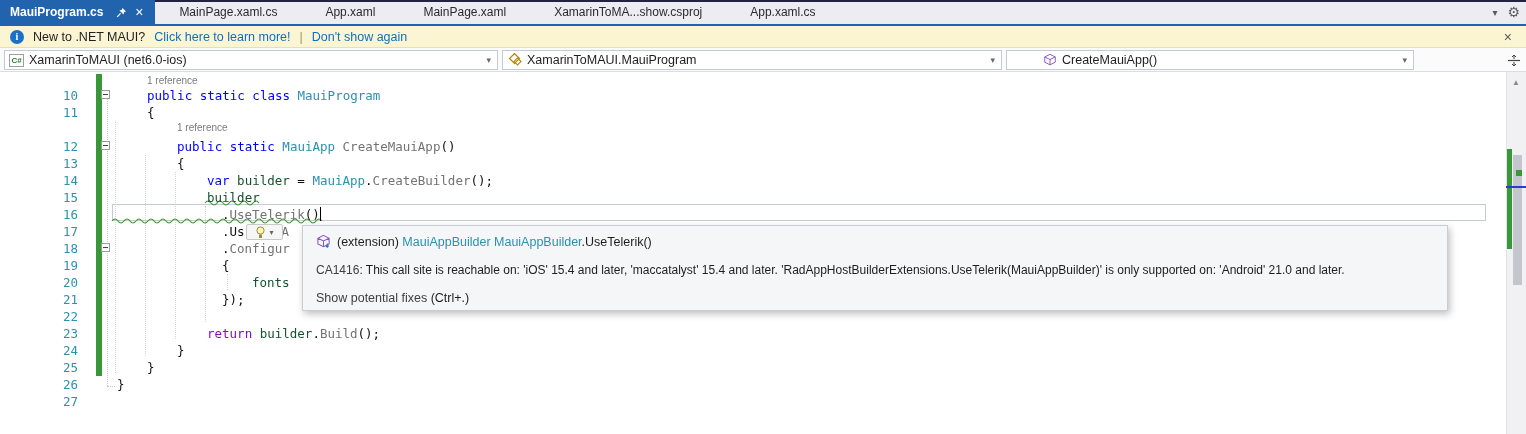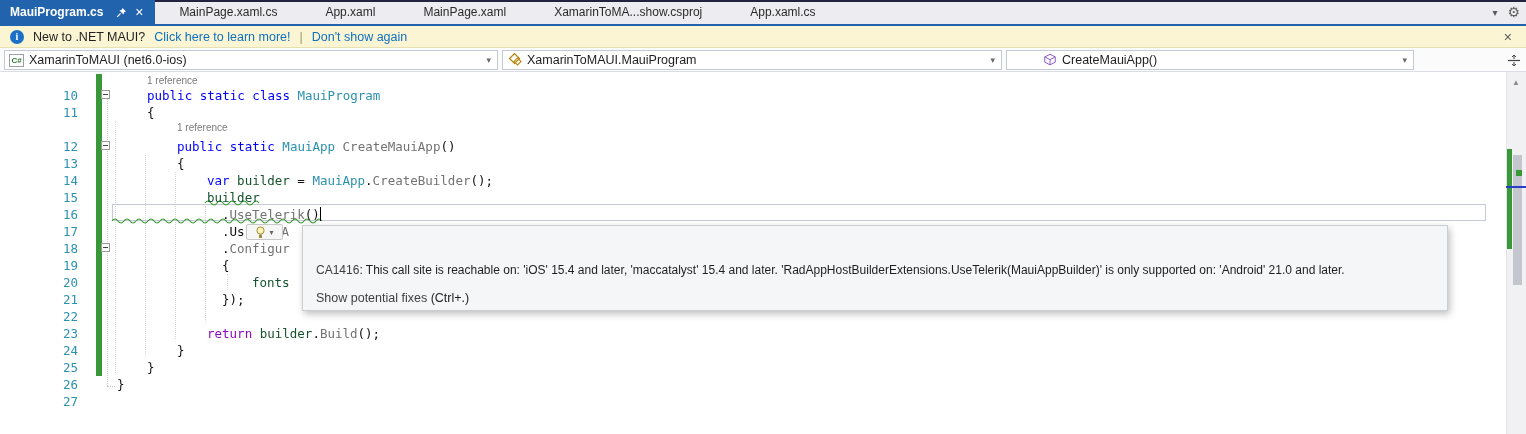--- a/index.html
+++ b/index.html
@@ -221,20 +221,27 @@
 
   <div class="bulb-widget">
     <svg width="11" height="13" viewBox="0 0 11 13">
         <circle cx="5.5" cy="4.5" r="3.6" fill="#fff3b8" stroke="#9a8e3a" stroke-width="1"></circle>
         <rect x="4" y="8.5" width="3" height="3.5" fill="#9a8e3a"></rect>
       </svg>
     <span class="carr">▾</span>
   </div>
 
   <div class="tooltip">
+    <div class="tt-row tt-r1">
+      <svg width="15" height="15" viewBox="0 0 16 16">
+          <path d="M8 1.5 L14 4.5 V10.5 L8 13.5 L2 10.5 V4.5 Z M2 4.5 L8 7.5 L14 4.5 M8 7.5 V13.5" fill="none" stroke="#8a56c2" stroke-width="1.1"></path>
+          <path d="M12 10 v4 M10.4 12.4 l1.6 1.8 1.6-1.8" stroke="#1c70c8" fill="none" stroke-width="1.1"></path>
+        </svg>
+      <span><span>(extension) </span><span class="tt-type">MauiAppBuilder MauiAppBuilder</span><span>.UseTelerik()</span></span>
+    </div>
     <div class="tt-row tt-r2">
       <span class="tt-link">CA1416</span><span>: This call site is reachable on: 'iOS' 15.4 and later, 'maccatalyst' 15.4 and later. 'RadAppHostBuilderExtensions.UseTelerik(MauiAppBuilder)' is only supported on: 'Android' 21.0 and later.</span>
     </div>
     <div class="tt-row tt-r3">
       <span class="tt-link">Show potential fixes</span><span> (Ctrl+.)</span>
     </div>
   </div>
 
   <div class="sb-track"></div>
   <div class="sb-up">▲</div>

